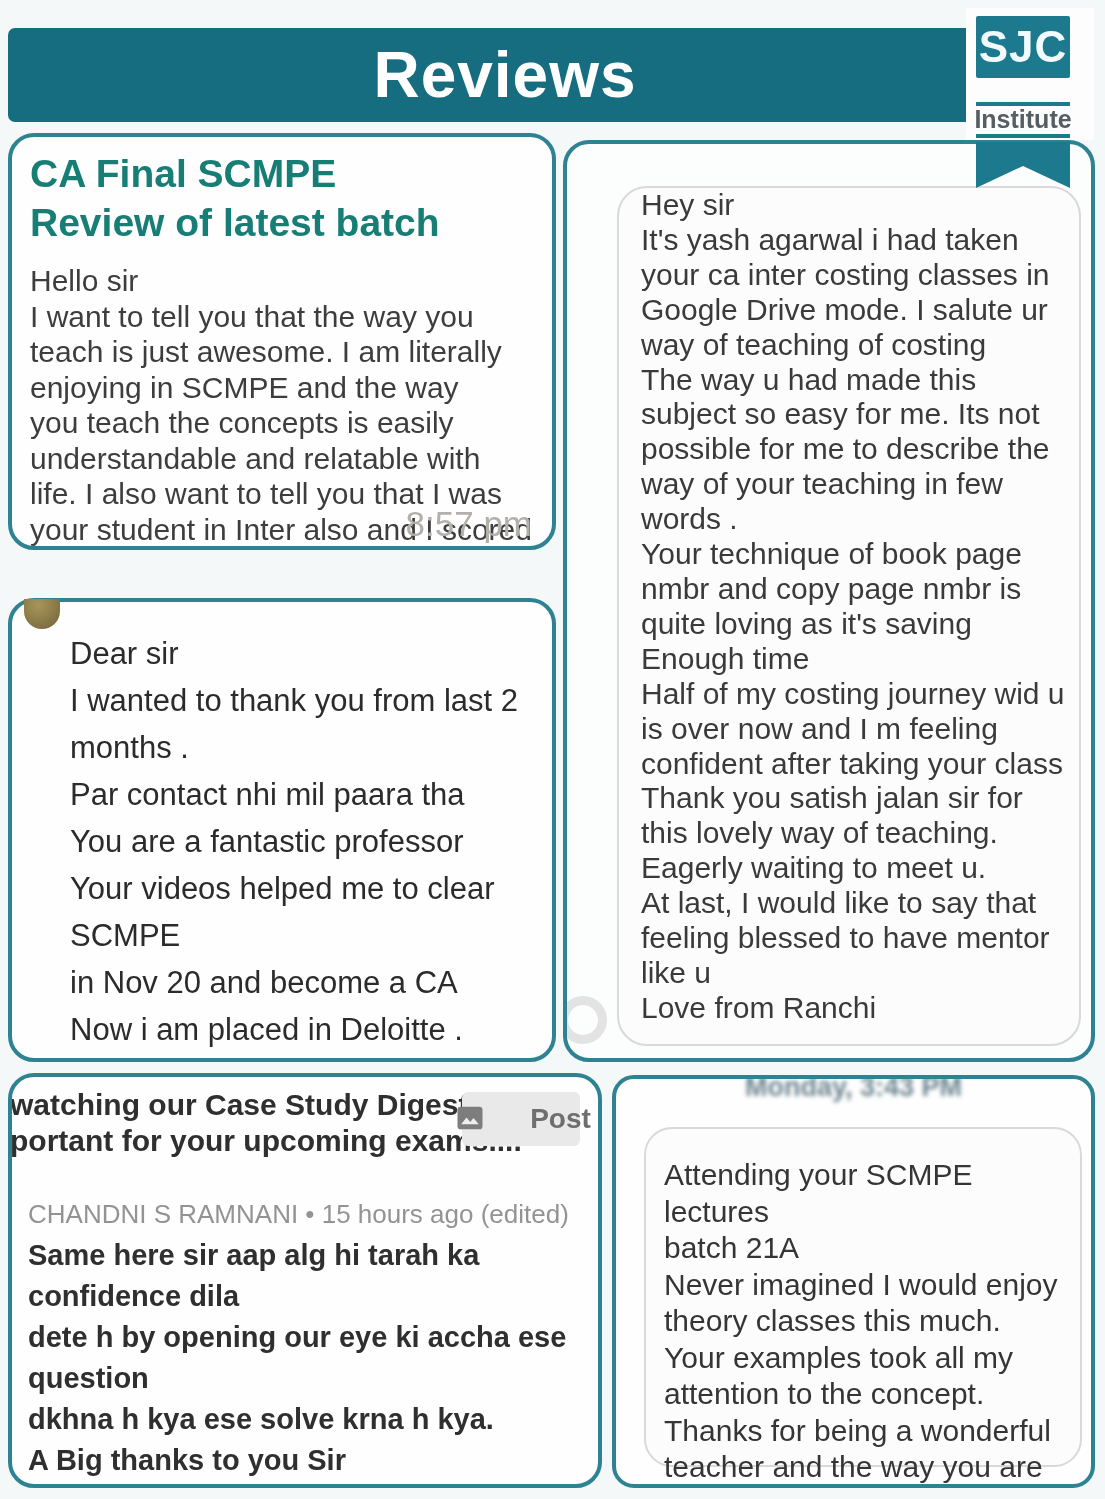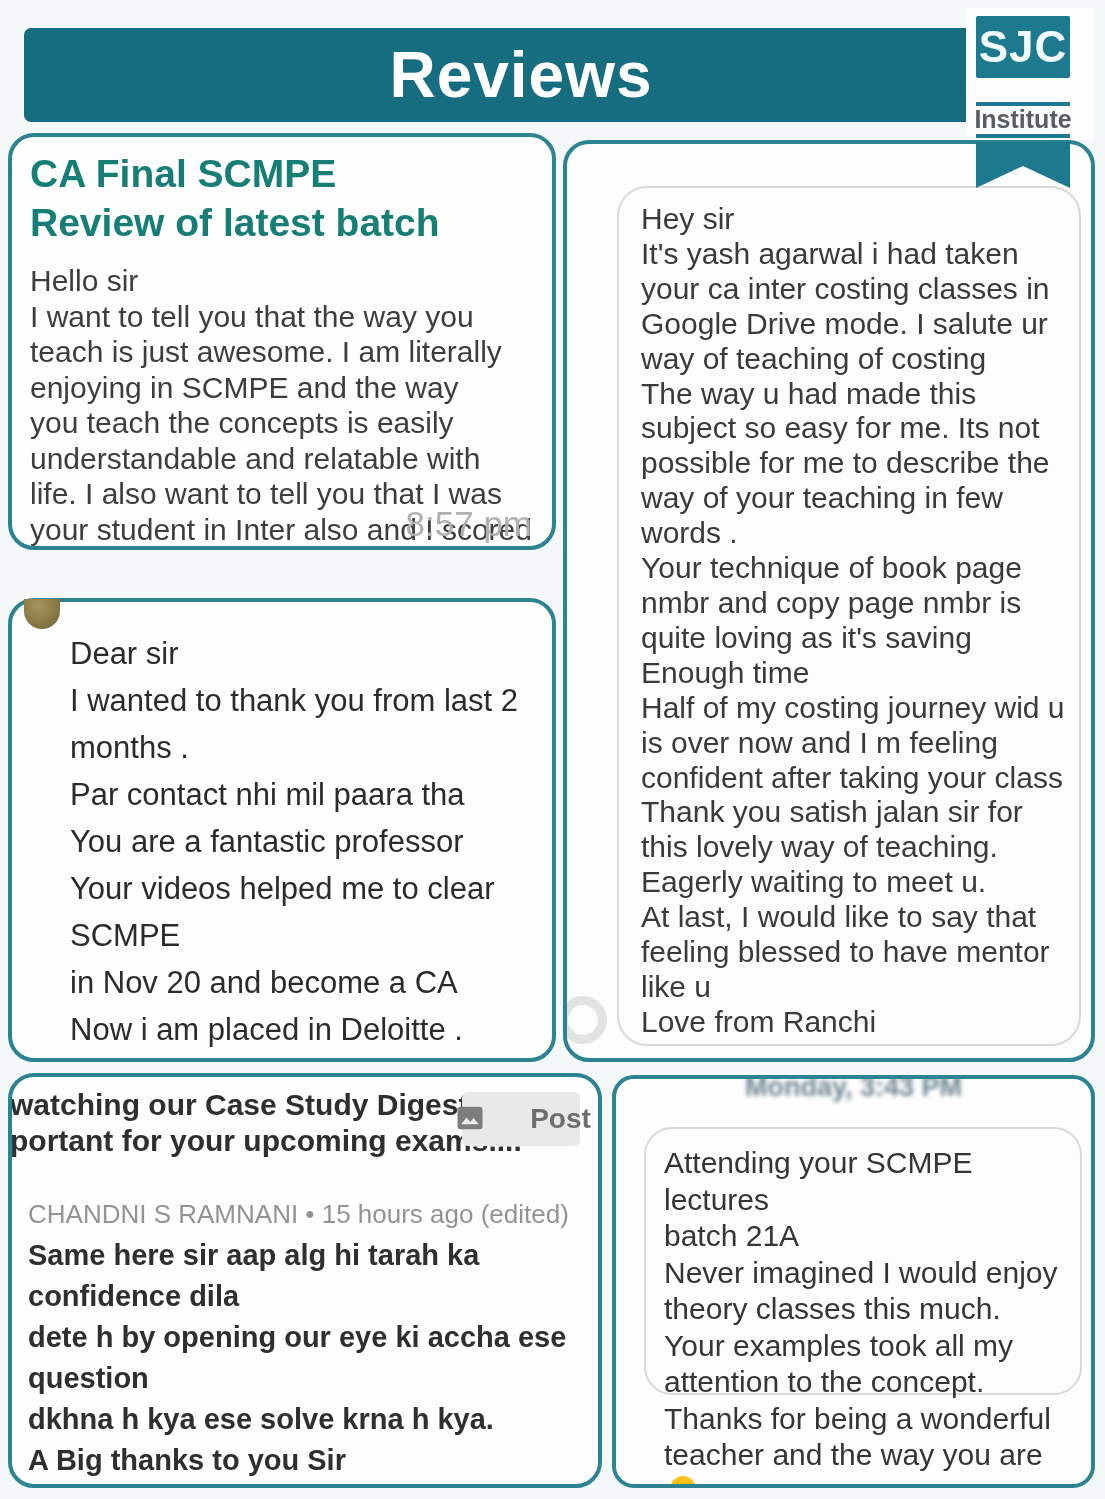--- a/index.html
+++ b/index.html
@@ -2,21 +2,21 @@
 <html><head>
 <meta charset="utf-8">
 <style>
   * { margin:0; padding:0; box-sizing:border-box; }
   html,body { width:1105px; height:1499px; }
   body { font-family:"Liberation Sans", sans-serif; background:#f4f8f8; position:relative; }
   .page { position:absolute; inset:0; width:1105px; height:1499px; overflow:hidden; }
 
   
   .banner { position:absolute; left:8px; top:28px; width:994px; height:94px;
-            background:#176d80; border-radius:7px; display:flex; align-items:center; justify-content:center;margin-left:16px; }
+            background:#176d80; border-radius:7px; display:flex; align-items:center; justify-content:center; }
   .banner-title { color:#ffffff; font-size:64px; font-weight:700; letter-spacing:1px; }
 
   .logo-wrap { position:absolute; left:966px; top:8px; width:128px; height:132px; background:#fdfdfd; }
   .logo-square { position:absolute; left:976px; top:16px; width:94px; height:62px; background:#1d7a8e;
                  display:flex; align-items:center; justify-content:center; border-radius:2px; }
   .logo-text { color:#f2fbfc; font-size:44px; font-weight:700; letter-spacing:1px; }
   .logo-line { position:absolute; left:976px; width:94px; height:4px; background:#1d7a8e; }
   .logo-line1 { top:102px; } .logo-line2 { top:134px; }
   .logo-subtext { position:absolute; left:970px; top:105px; width:106px; text-align:center;
                   color:#565e63; font-size:25px; font-weight:700; }
@@ -47,30 +47,30 @@
               cursor:pointer; }
   .post-btn .label { color:#6e6e6e; font-size:28px; font-weight:700;margin-left:36px; }
   .card3 .meta { position:absolute; left:16px; top:122px; color:#939393; font-size:26px; }
   .card3 .comment { position:absolute; left:16px; top:158px; color:#2f2f2f; font-size:29px; font-weight:700;
                     line-height:41px; white-space:pre-line; }
   .emoji { display:inline-block; vertical-align:-5px; margin-left:4px; }
 
   
   .card4 { left:563px; top:140px; width:532px; height:922px; background:#fcfdfd; }
   .bubble { border:2px solid #d9d9d9; border-radius:30px; background:#fcfcfc; }
-  .card4 .bubble { position:absolute; left:50px; top:42px; width:464px; height:860px; padding:14px 8px 0 22px; }
+  .card4 .bubble { position:absolute; left:50px; top:42px; width:464px; height:860px; padding:0 8px 0 22px; }
   .card4 .body { color:#3a3a3a; font-size:30px; line-height:34.9px; white-space:pre-line; }
   .faint-ring { position:absolute; left:-8px; top:852px; width:48px; height:48px; border-radius:50%;
                 border:9px solid #dcdcdc; opacity:.8; }
 
   
   .card5 { left:612px; top:1075px; width:483px; height:413px; border-radius:22px; }
   .date-header { position:absolute; top:-7px; left:0; width:100%; text-align:center; color:#53707c;
                  font-size:27px; font-weight:700; filter:blur(2px); opacity:.85; }
-  .card5 .bubble { position:absolute; left:28px; top:48px; width:438px; height:268px; padding:16px 6px 0 18px; border-radius:28px; }
+  .card5 .bubble { position:absolute; left:28px; top:48px; width:438px; height:340px; padding:28px 6px 0 18px; border-radius:28px; }
   .card5 .body { color:#353535; font-size:30px; line-height:36.5px; white-space:pre-line; display:inline; }
 </style>
 </head>
 <body>
 
 <div class="page">
 
   <div class="banner">
     <div class="banner-title">Reviews</div>
   </div>

